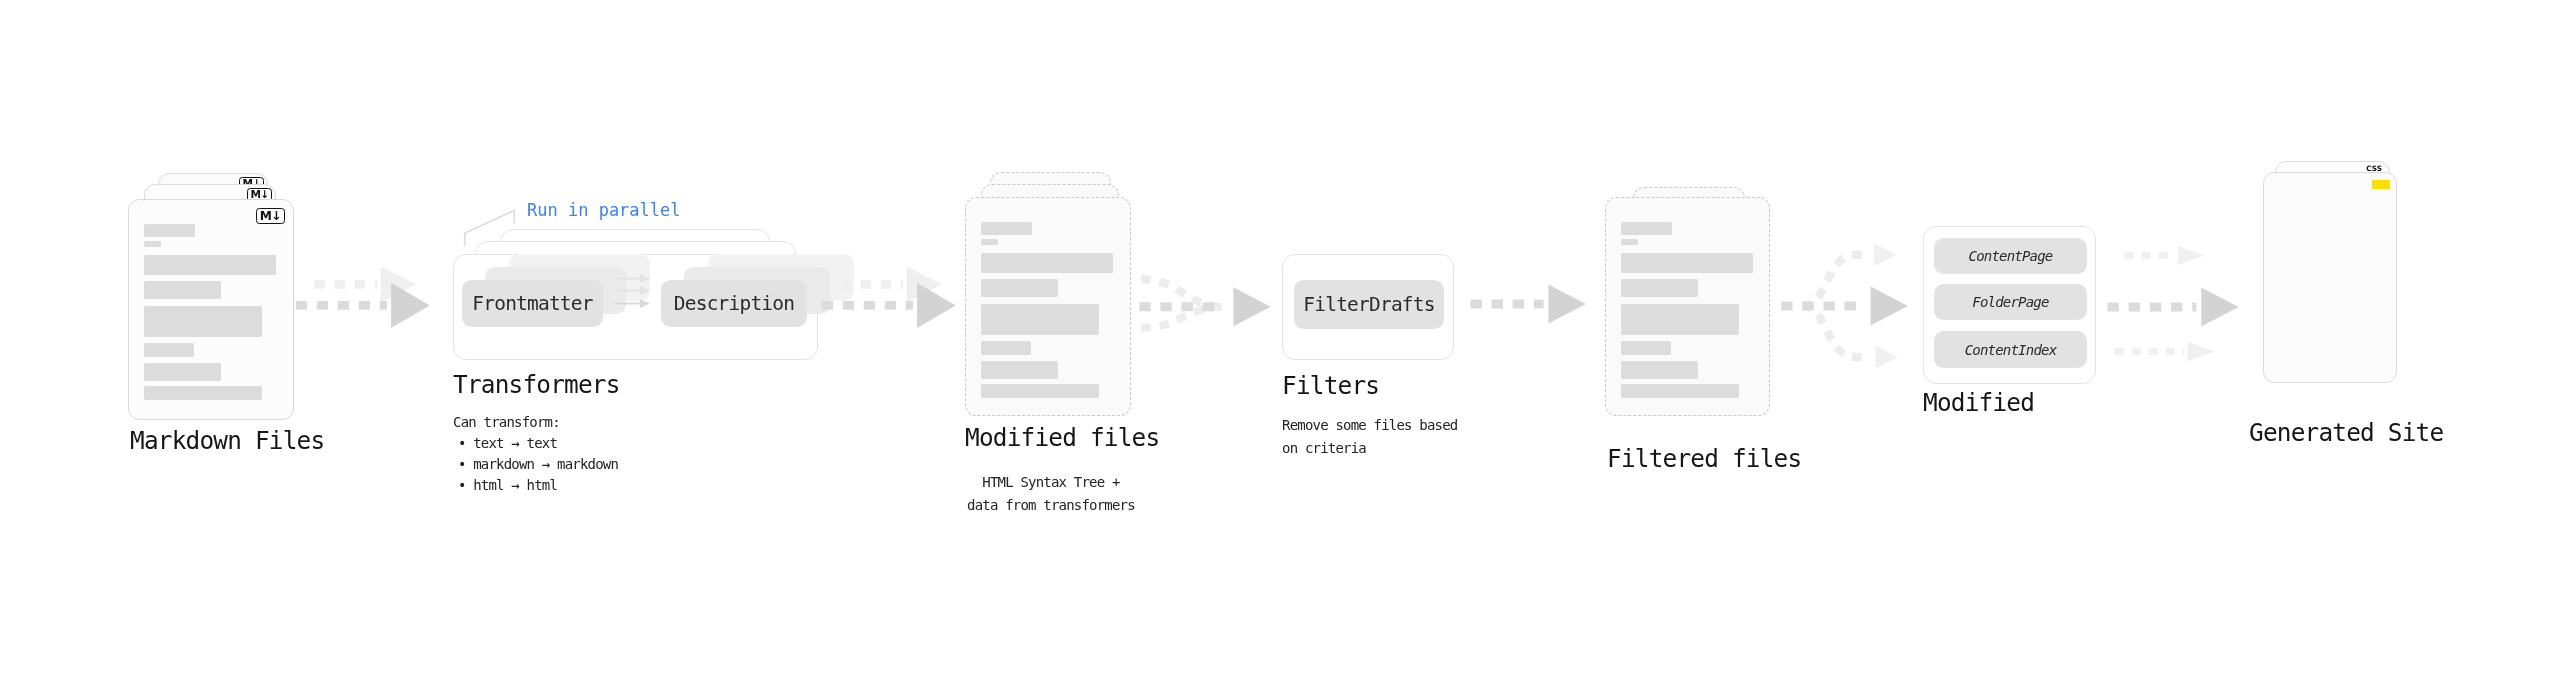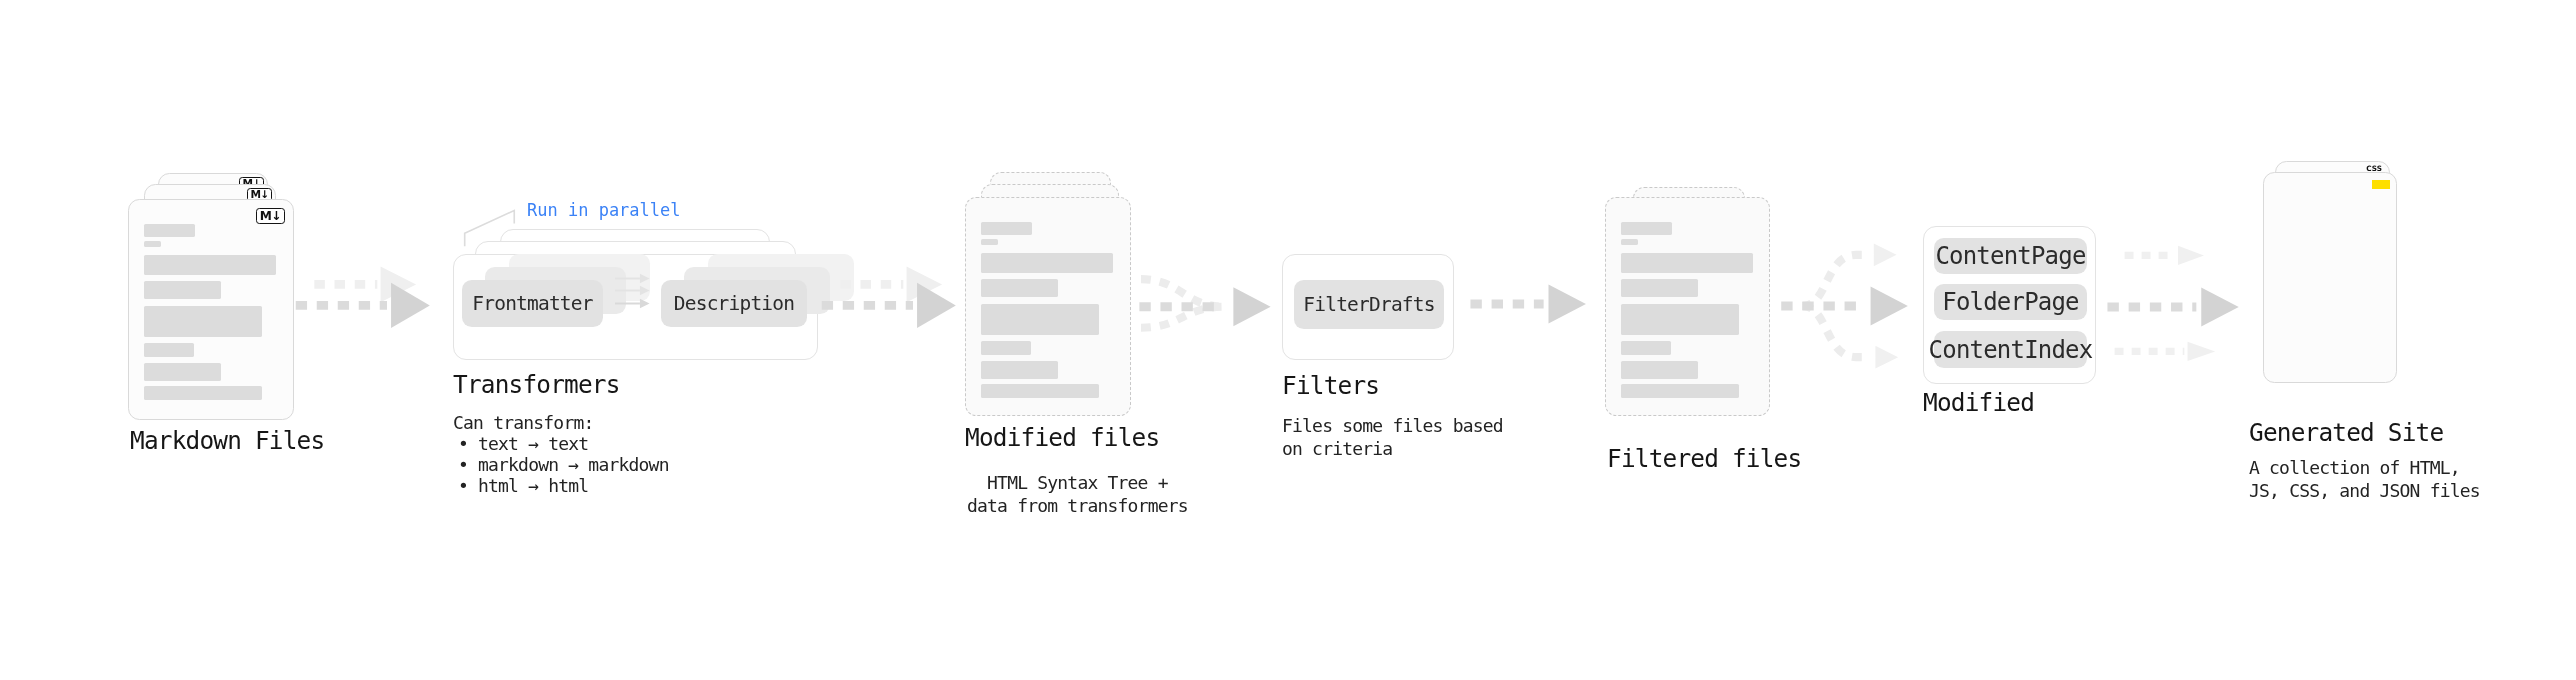--- a/index.html
+++ b/index.html
@@ -18,25 +18,25 @@
   .b6{left:15.4px;top:143px;width:50px;height:14px;}
   .b7{left:15.4px;top:163px;width:77px;height:18px;}
   .b8{left:15.4px;top:186px;width:118px;height:14px;}
 
   
   .panel{position:absolute;background:#ffffff;border:1.6px solid #e3e3e3;border-radius:13px;box-sizing:border-box;}
   .chip{position:absolute;background:#e2e2e2;border-radius:9.8px;display:flex;align-items:center;justify-content:center;
         font-size:19.5px;color:#2b2b2b;white-space:nowrap;letter-spacing:-0.8px;}
   .chip.g1{background:#eaeaea;}
   .chip.g2{background:#f2f2f2;}
-  .chip.small{font-size:24px;}
+  .chip.small{font-size:14px;font-style:italic;}
 
   
   .label{position:absolute;font-size:24.4px;color:#161616;white-space:nowrap;letter-spacing:-0.8px;}
-  .sub{position:absolute;font-size:18px;line-height:23px;color:#232323;white-space:nowrap;letter-spacing:-0.8px;}
+  .sub{position:absolute;font-size:14px;line-height:23px;color:#232323;white-space:nowrap;letter-spacing:-0.8px;}
   .sub .indent{padding-left:4.9px;}
   .note{position:absolute;font-size:17px;color:#3b82f6;white-space:nowrap;}
 
   
   .md-badge{position:absolute;top:8.1px;right:8.1px;background:#ffffff;border:1.6px solid #141414;border-radius:3.3px;
             font-family:"DejaVu Sans", sans-serif;font-weight:bold;font-size:12.2px;line-height:14px;color:#111;
             padding:0 3.3px;letter-spacing:-0.8px;}
   .md-badge.sm{top:3.3px;right:3.3px;font-size:10.6px;line-height:11.4px;padding:0 2.4px;}
   .html5-badge{position:absolute;top:4.9px;right:8.1px;width:28px;text-align:center;}
   .html5-badge .word{font-family:"DejaVu Sans", sans-serif;font-weight:bold;font-size:9px;letter-spacing:0.8px;color:#111;}
@@ -165,21 +165,21 @@
       <path d="M 6,75 C 55,75 60,49 108,49" fill="none" stroke="#ececec" stroke-width="10" stroke-dasharray="12 11"></path>
       <line x1="4" y1="49" x2="108" y2="49" stroke="#dbdbdb" stroke-width="11" stroke-dasharray="14 12"></line>
       <polygon points="120,25 166,49 120,73" fill="#d3d3d3"></polygon>
     </svg>
   </div>
 
   <div class="panel" style="left:1282px;top:254px;width:172px;height:106px;"></div>
   <div class="chip" style="left:1294px;top:280px;width:150px;height:49px;">FilterDrafts</div>
   <div class="label" style="left:1282px;top:371px;">Filters</div>
   <div class="sub" style="left:1282px;top:414px;">
-    <div>Files some files based</div>
+    <div>Remove some files based</div>
     <div>on criteria</div>
   </div>
 
   <div class="abs" style="left:1468px;top:281px;">
     <svg width="122" height="46" viewBox="0 0 150 56">
       <line x1="3" y1="28" x2="93" y2="28" stroke="#dbdbdb" stroke-width="11" stroke-dasharray="14 12"></line>
       <polygon points="99,4 145,28 99,52" fill="#d3d3d3"></polygon>
     </svg>
   </div>
 
@@ -235,19 +235,15 @@
   <div class="doc" style="left:2275px;top:161px;width:115px;height:203px;">
     <div class="css-badge">
       <div class="word">CSS</div>
       <div class="ubar"></div>
     </div>
   </div>
   <div class="doc" style="left:2263px;top:172px;width:134px;height:211px;">
     <div class="js-badge"></div>
   </div>
   <div class="label" style="left:2249px;top:418px;">Generated Site</div>
-  <div class="sub" style="left:2249px;top:456px;">
-    <div>A collection of HTML,</div>
-    <div>JS, CSS, and JSON files</div>
-  </div>
 
 </div>
 
 
 </body></html>

